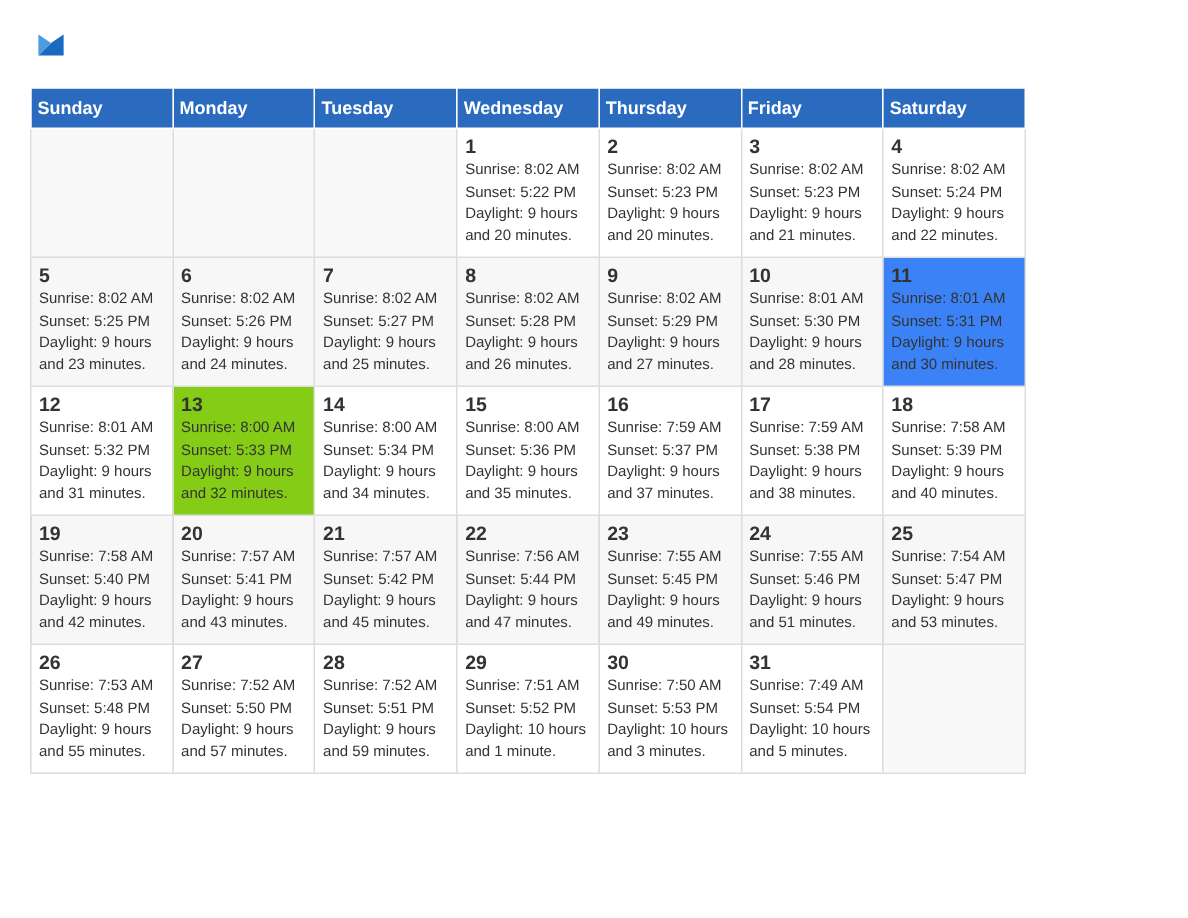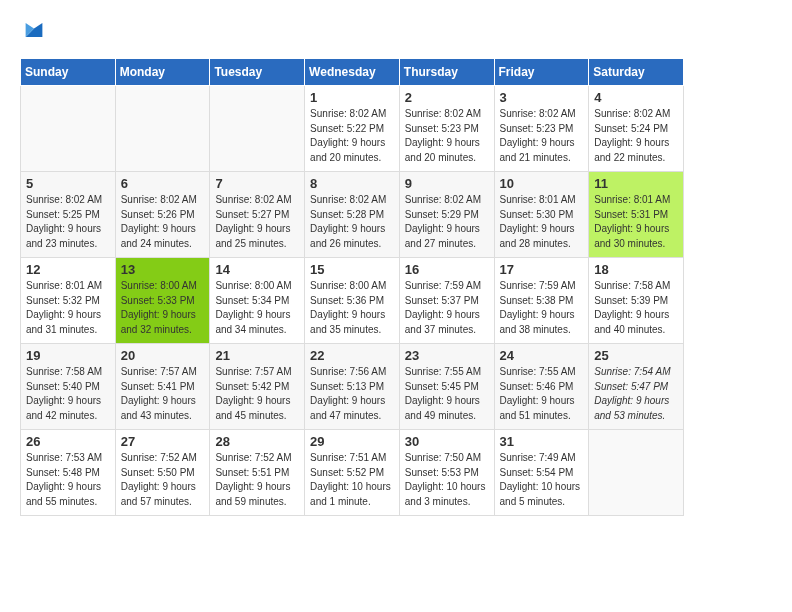--- a/index.html
+++ b/index.html
@@ -213,21 +213,21 @@
 Daylight: 9 hours
 and 27 minutes.</div>
           </td>
           <td style="background: rgb(247, 247, 247);">
             <div class="day-number">10</div>
             <div class="day-info" style="white-space: pre-line;">Sunrise: 8:01 AM
 Sunset: 5:30 PM
 Daylight: 9 hours
 and 28 minutes.</div>
           </td>
-          <td style="background: #bef264;">
+          <td style="background: #3b82f6;">
             <div class="day-number">11</div>
             <div class="day-info" style="white-space: pre-line;">Sunrise: 8:01 AM
 Sunset: 5:31 PM
 Daylight: 9 hours
 and 30 minutes.</div>
           </td>
         </tr>
         <tr style="background: rgb(255, 255, 255);">
           <td style="background: rgb(255, 255, 255);">
             <div class="day-number">12</div>
@@ -297,41 +297,41 @@
           <td style="background: rgb(247, 247, 247);">
             <div class="day-number">21</div>
             <div class="day-info" style="white-space: pre-line;">Sunrise: 7:57 AM
 Sunset: 5:42 PM
 Daylight: 9 hours
 and 45 minutes.</div>
           </td>
           <td style="background: rgb(247, 247, 247);">
             <div class="day-number">22</div>
             <div class="day-info" style="white-space: pre-line;">Sunrise: 7:56 AM
-Sunset: 5:13 PM
+Sunset: 5:44 PM
 Daylight: 9 hours
 and 47 minutes.</div>
           </td>
           <td style="background: rgb(247, 247, 247);">
             <div class="day-number">23</div>
             <div class="day-info" style="white-space: pre-line;">Sunrise: 7:55 AM
 Sunset: 5:45 PM
 Daylight: 9 hours
 and 49 minutes.</div>
           </td>
           <td style="background: rgb(247, 247, 247);">
             <div class="day-number">24</div>
             <div class="day-info" style="white-space: pre-line;">Sunrise: 7:55 AM
 Sunset: 5:46 PM
 Daylight: 9 hours
 and 51 minutes.</div>
           </td>
           <td style="background: rgb(247, 247, 247);">
             <div class="day-number">25</div>
-            <div class="day-info" style="white-space: pre-line; font-style: italic;">Sunrise: 7:54 AM
+            <div class="day-info" style="white-space: pre-line;">Sunrise: 7:54 AM
 Sunset: 5:47 PM
 Daylight: 9 hours
 and 53 minutes.</div>
           </td>
         </tr>
         <tr style="background: #fdba74;">
           <td style="background: rgb(255, 255, 255);">
             <div class="day-number">26</div>
             <div class="day-info" style="white-space: pre-line;">Sunrise: 7:53 AM
 Sunset: 5:48 PM

